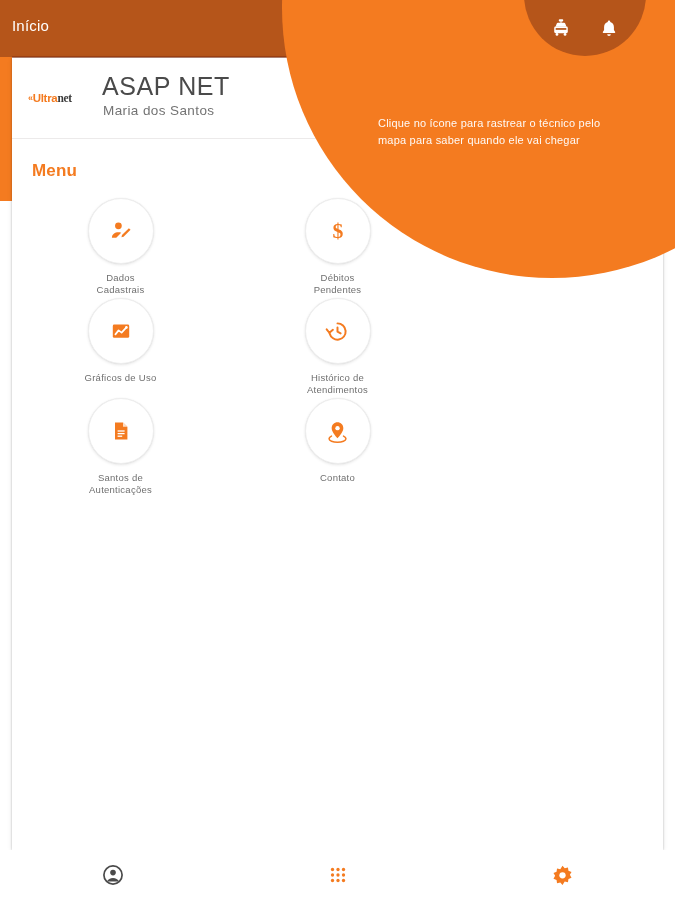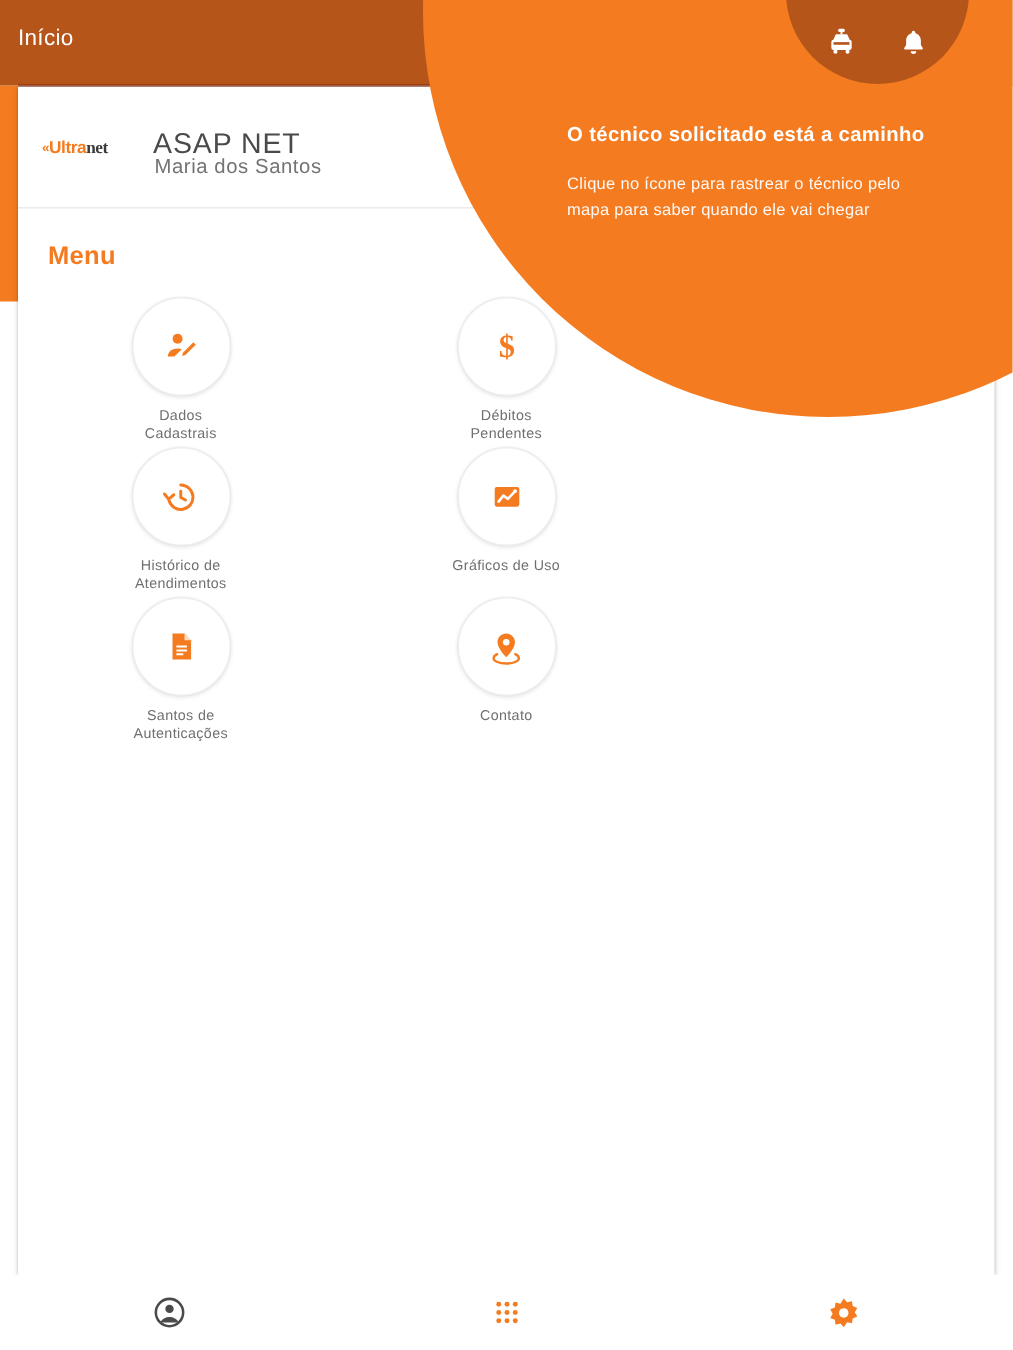--- a/index.html
+++ b/index.html
@@ -87,22 +87,22 @@
   .brand-logo .mark {
     color: #f47b20;
     font-size: 9px;
     vertical-align: 1px;
   }
   .brand-logo .u { color: #f47b20; }
   .brand-logo .n { color: #3a3a3a; font-family: Liberation Serif, serif; }
 
   .app-title {
     position: absolute;
-    left: 90px; top: 28px;
-    font-size: 19px;
+    left: 90px; top: 14px;
+    font-size: 25px;
     color: #4a4a4a;
     letter-spacing: .6px;
     font-weight: normal;
   }
   .app-subtitle {
     position: absolute;
     left: 91px; top: 45px;
     font-size: 13.5px;
     color: #737373;
     letter-spacing: .4px;
@@ -279,41 +279,41 @@
         <div class="cell empty">
           <div class="bubble"></div>
           <div class="cell-label"></div>
         </div>
       </div>
 
       <div class="grid-row">
 
         <div class="cell">
           <div class="bubble">
+            <svg width="24" height="24" viewBox="0 0 24 24">
+              <rect x="3.8" y="5.6" width="16.4" height="13.2" rx="1.4" fill="#f47b20"></rect>
+              <polyline points="6.4,15.4 9.6,11.4 12.6,13.6 17.4,8.4" fill="none" stroke="#ffffff" stroke-width="1.7" stroke-linecap="round" stroke-linejoin="round"></polyline>
+              <circle cx="17.4" cy="8.4" r="1.3" fill="#ffffff"></circle>
+            </svg>
+          </div>
+          <div class="cell-label">
+            <span>Gráficos de Uso</span>
+          </div>
+        </div>
+
+        <div class="cell">
+          <div class="bubble">
             <svg width="25" height="25" viewBox="0 0 24 24">
               <path d="M12 4.2a7.8 7.8 0 1 1-7.55 9.7" fill="none" stroke="#f47b20" stroke-width="1.9" stroke-linecap="round"></path>
               <polyline points="7.6,10.4 4.2,13.2 1.6,9.9" fill="none" stroke="#f47b20" stroke-width="1.9" stroke-linecap="round" stroke-linejoin="round"></polyline>
               <polyline points="12,8.2 12,12.2 15,13.8" fill="none" stroke="#f47b20" stroke-width="1.9" stroke-linecap="round" stroke-linejoin="round"></polyline>
             </svg>
           </div>
           <div class="cell-label">
             <span>Histórico de</span><br><span>Atendimentos</span>
-          </div>
-        </div>
-
-        <div class="cell">
-          <div class="bubble">
-            <svg width="24" height="24" viewBox="0 0 24 24">
-              <rect x="3.8" y="5.6" width="16.4" height="13.2" rx="1.4" fill="#f47b20"></rect>
-              <polyline points="6.4,15.4 9.6,11.4 12.6,13.6 17.4,8.4" fill="none" stroke="#ffffff" stroke-width="1.7" stroke-linecap="round" stroke-linejoin="round"></polyline>
-              <circle cx="17.4" cy="8.4" r="1.3" fill="#ffffff"></circle>
-            </svg>
-          </div>
-          <div class="cell-label">
-            <span>Gráficos de Uso</span>
           </div>
         </div>
       </div>
 
       <div class="grid-row">
         <div class="cell">
           <div class="bubble">
             <svg width="24" height="24" viewBox="0 0 24 24">
               <path d="M6 3.4h8l4.4 4.4v12.8H6z" fill="#f47b20"></path>
               <path d="M14 3.4v4.4h4.4z" fill="#ffffff" opacity=".75"></path>
@@ -339,21 +339,20 @@
             <span>Contato</span>
           </div>
         </div>
 
       </div>
 
     </div>
   </div>
 
   <div class="overlay-circle"></div>
-  <div class="overlay-text overlay-title">O técnico solicitado está a caminho</div>
   <div class="overlay-text overlay-desc">Clique no ícone para rastrear o técnico pelo mapa para saber quando ele vai chegar</div>
 
   <div class="topright-pill"></div>
   <div class="topright-icons">
     <div class="ic">
       <svg width="22" height="22" viewBox="0 0 24 24">
         <rect x="9.6" y="2.4" width="4.8" height="2.4" rx="1" fill="#ffffff"></rect>
         <line x1="12" y1="4.6" x2="12" y2="6.4" stroke="#ffffff" stroke-width="1.4"></line>
         <path d="M6 10.6l1.4-3.4c.2-.5.7-.8 1.2-.8h6.8c.5 0 1 .3 1.2.8l1.4 3.4z" fill="#ffffff"></path>
         <rect x="4.6" y="10.4" width="14.8" height="7.4" rx="1.6" fill="#ffffff"></rect>

